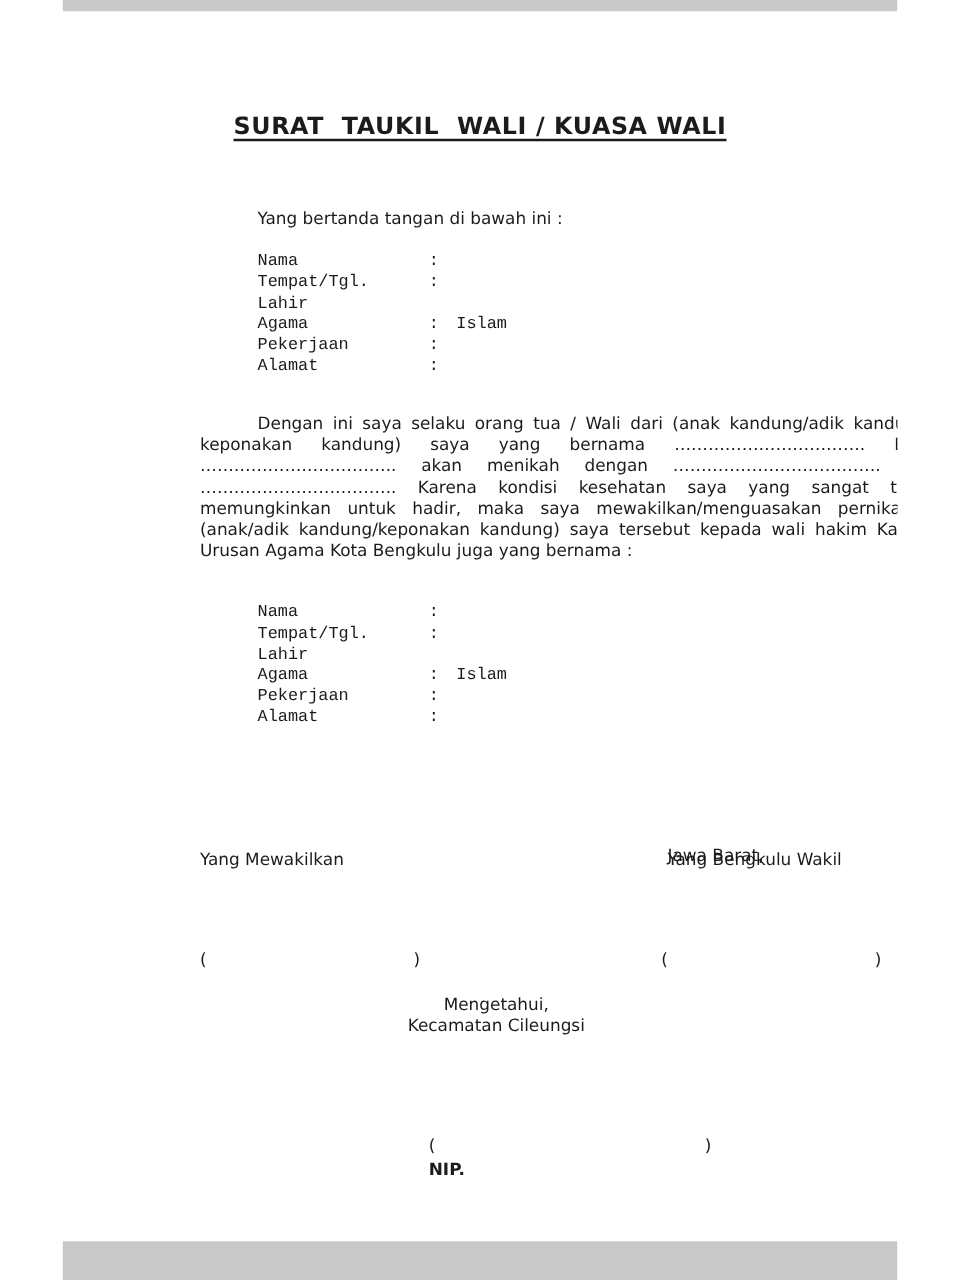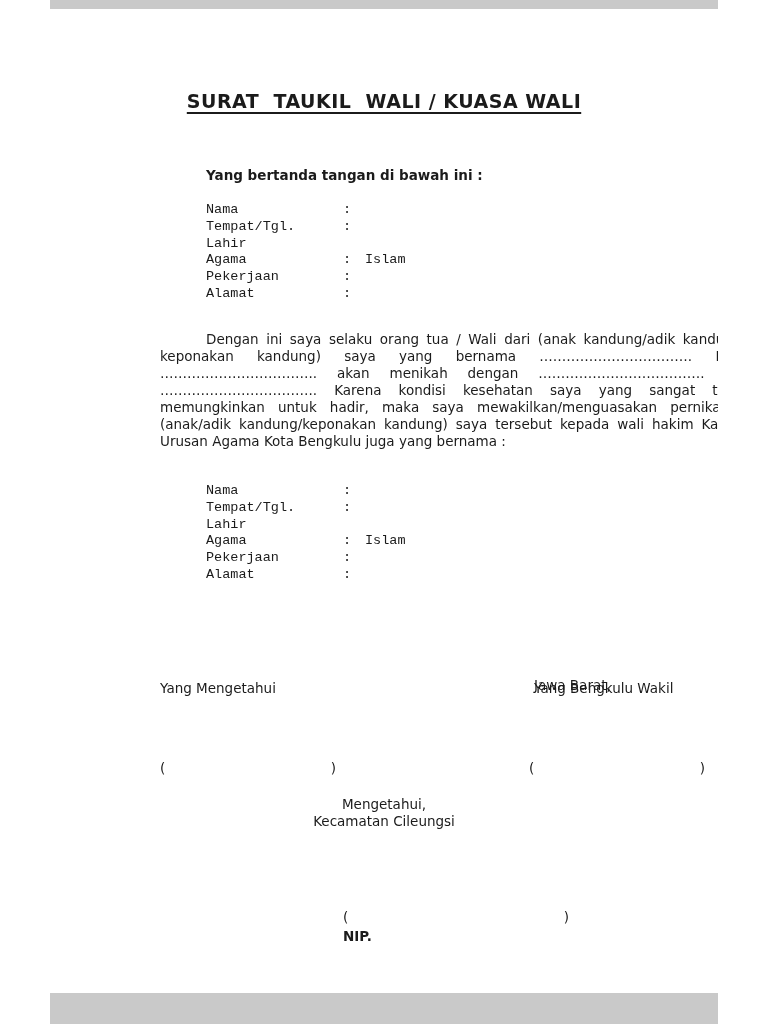--- a/index.html
+++ b/index.html
@@ -28,21 +28,21 @@
   }
   .doc-title span {
     font-weight: bold;
     font-size: 19px;
     letter-spacing: 0.5px;
     white-space: pre;
     text-decoration: underline;
     text-underline-offset: 4px;
     text-decoration-thickness: 2px;
   }
-  .intro { position: absolute; top: 167px; left: 156px; font-weight: bold; }
+  .intro { position: absolute; top: 167px; left: 156px; }
   .fields { position: absolute; left: 156px; }
   .fields-1 { top: 202px; }
   .fields-2 { top: 483px; }
   .field-row { display: flex; line-height: 16.8px; font-family: Liberation Mono, monospace; }
   .f-label { width: 137px; }
   .f-colon { width: 14px; }
   .f-value { margin-left: 8px; }
   .body-par {
     position: absolute; top: 331px; left: 110px; width: 586px;
     text-align: justify;
@@ -55,21 +55,21 @@
   .sig-role-right { position: absolute; top: 680px; left: 484px; }
   .paren-row-left {
     position: absolute; top: 760px; left: 110px; width: 176px;
     display: flex; justify-content: space-between;
   }
   .paren-row-right {
     position: absolute; top: 760px; left: 479px; width: 176px;
     display: flex; justify-content: space-between;
   }
   .ack-block {
-    position: absolute; top: 796px; left: 0; width: 100%;
+    position: absolute; top: 796px; left: 13px; width: 100%;
     text-align: center; line-height: 16.8px;
   }
   .paren-row-center {
     position: absolute; top: 909px; left: 293px; width: 226px;
     display: flex; justify-content: space-between;
   }
   .nip { position: absolute; top: 928px; left: 293px; font-weight: bold; }
 </style>
 </head>
 <body>
@@ -137,21 +137,21 @@
     </div>
     <div class="field-row">
       <span class="f-label">Alamat</span>
       <span class="f-colon">:</span>
       <span class="f-value"></span>
     </div>
   </div>
 
 
   <div class="sig-place">Jawa Barat,</div>
-  <div class="sig-role-left">Yang Mengetahui</div>
+  <div class="sig-role-left">Yang Mewakilkan</div>
   <div class="sig-role-right">Yang Bengkulu Wakil</div>
 
   <div class="paren-row-left">
     <span>(</span>
     <span>)</span>
   </div>
   <div class="paren-row-right">
     <span>(</span>
     <span>)</span>
   </div>

